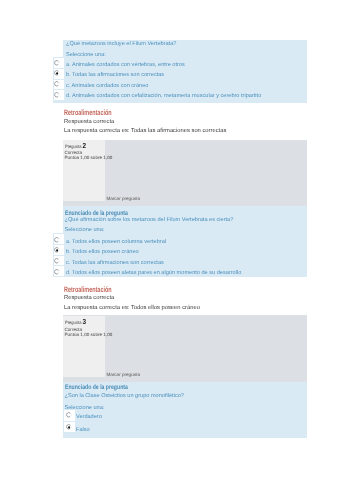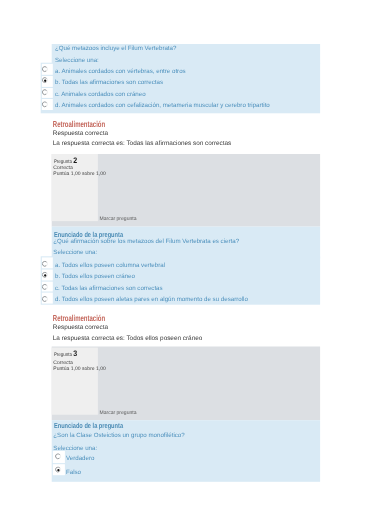--- a/index.html
+++ b/index.html
@@ -1,18 +1,18 @@
 <!DOCTYPE html>
 <html><head>
 <meta charset="utf-8">
 <title>Quiz review</title>
 <style>
 html,body{margin:0;padding:0;background:#ffffff;}
 body{width:339px;height:480px;font-family:"Liberation Sans",sans-serif;overflow:hidden;-webkit-font-smoothing:antialiased;text-rendering:geometricPrecision;}
-.root{position:relative;width:308px;height:480px;background:#fff;}
+.root{position:relative;width:308px;height:480px;background:#fff;margin-left:16px;}
 .blue{position:absolute;background:#d9eaf5;}
 .gray{position:absolute;left:47px;width:244px;background:#dcdfe3;}
 .infobox{position:absolute;left:47px;width:41.7px;background:#efefef;}
 .t{position:absolute;white-space:nowrap;}
 .qtxt{color:#4e91bd;font-size:5.6px;}
 .opttxt{color:#4e91bd;font-size:5.6px;}
 .fbhead{color:#c4675c;font-weight:bold;font-size:7.8px;transform:scaleX(0.70);transform-origin:left top;letter-spacing:0px;}
 .fbtxt{color:#3a3a3a;font-size:5.8px;}
 .infotxt{color:#3f3f3f;font-size:4.6px;}
 .qnum{font-size:4.6px;color:#3f3f3f;transform:scaleX(0.88);transform-origin:left top;}

